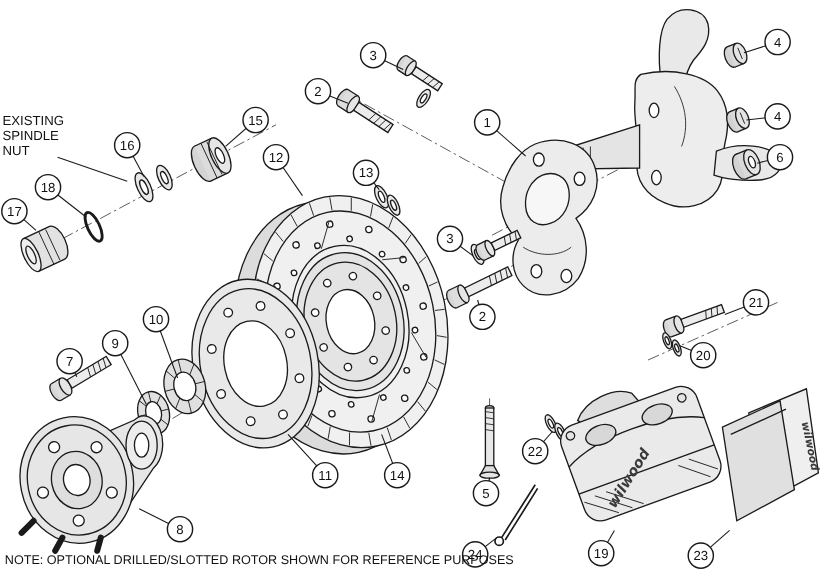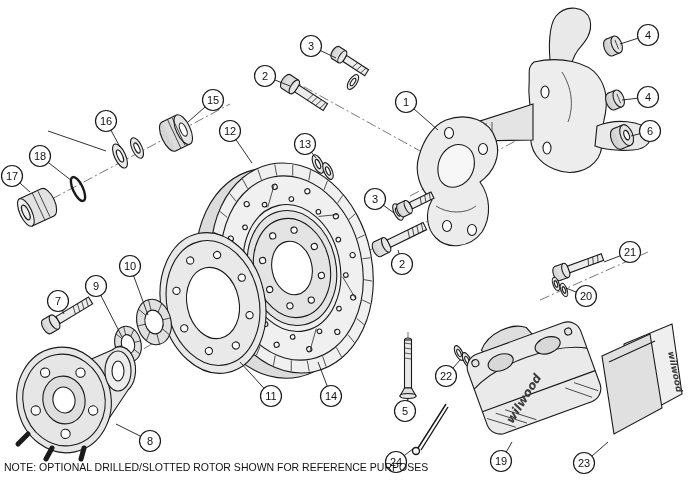--- a/index.html
+++ b/index.html
@@ -543,14 +543,17 @@
           <circle cx="584" cy="463" r="10.5" class="callout-circle"></circle>
           <text x="584" y="466.8" class="callout-text">23</text>
         </g>
         <g>
           <circle cx="396" cy="462" r="10.5" class="callout-circle"></circle>
           <text x="396" y="465.8" class="callout-text">24</text>
         </g>
       </g>
 </svg>
 
+<div class="label">EXISTING
+SPINDLE
+NUT</div>
 <div class="note">NOTE: OPTIONAL DRILLED/SLOTTED ROTOR SHOWN FOR REFERENCE PURPOSES</div>
 </div>
 
 </body></html>

